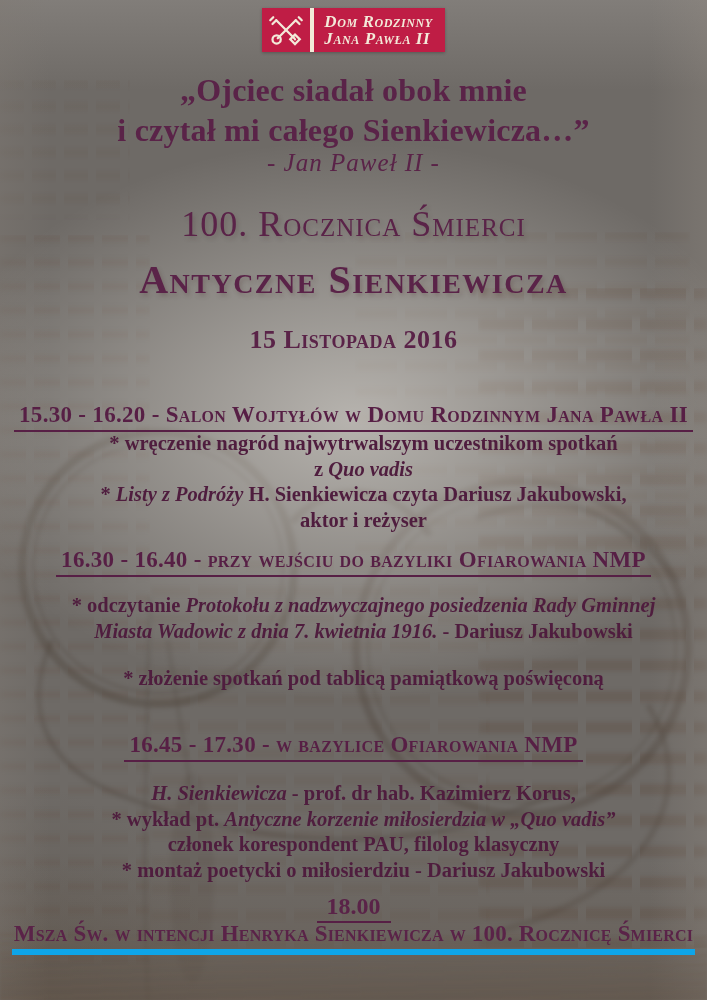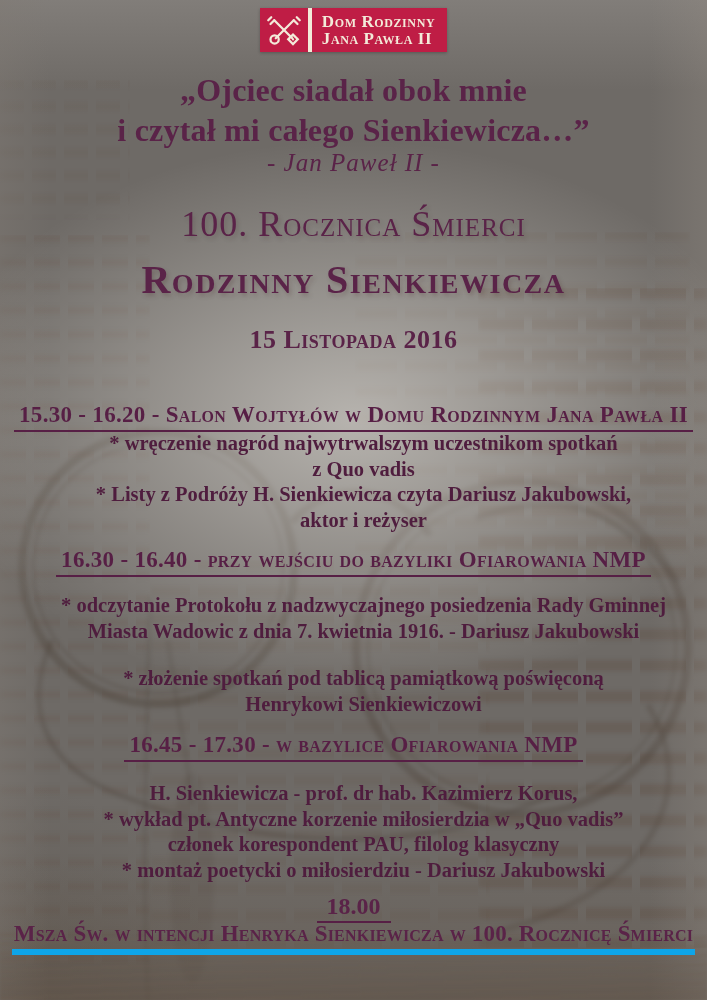--- a/index.html
+++ b/index.html
@@ -45,33 +45,33 @@
     background:repeating-linear-gradient(178deg, rgba(110,95,82,.28) 0 2px, transparent 2px 9px),
                linear-gradient(180deg, rgba(90,75,62,0), rgba(90,75,62,.30));}
   
   .content{position:absolute;inset:0;text-align:center;color:#5a2348;}
   .abs{position:absolute;left:0;right:0;}
   .logo{top:8px;display:flex;justify-content:center;}
   .logo-box{display:flex;align-items:stretch;background:#bf1d45;height:44px;box-shadow:0 1px 3px rgba(0,0,0,.25);}
   .logo-keys{width:48px;display:flex;align-items:center;justify-content:center;}
   .logo-sep{width:4px;background:#f3ead9;margin:0;}
   .logo-text{padding:5px 12px 0 10px;text-align:left;color:#f3ead9;
-    font-variant:small-caps;font-weight:700;font-size:17px;line-height:17px;letter-spacing:.6px;}
+    font-variant:small-caps;font-weight:700;font-size:17px;line-height:17px;letter-spacing:.6px;font-style:italic;}
   .quote{font-weight:700;font-size:32px;letter-spacing:.2px;}
   .q1{top:72px;} .q2{top:112px;}
   .attr{top:149px;font-style:italic;font-size:25px;font-weight:400;letter-spacing:1px;}
   .t1{top:203px;font-variant:small-caps;font-weight:400;font-size:36px;letter-spacing:1px;text-shadow:2px 3px 4px rgba(70,45,45,.22);}
   .t2{top:256px;font-variant:small-caps;font-weight:700;font-size:40px;letter-spacing:1.5px;text-shadow:2px 3px 4px rgba(70,45,45,.25);}
   .date{top:325px;font-variant:small-caps;font-weight:700;font-size:26px;letter-spacing:.5px;}
   .sec-header{font-variant:small-caps;font-weight:700;font-size:23px;letter-spacing:.3px;color:#571f45;}
   .sec-header .hline{display:inline-block;border-bottom:2px solid #571f45;padding:0 5px 2px;}
   .h1{top:402px;} .h2{top:547px;} .h3{top:732px;}
   .items{font-weight:700;font-size:20.5px;color:#4f1d3e;margin-left:20px;}
   .items p{margin:0;line-height:25.5px;}
-  .it{text-align:right;}
+  .it{font-style:italic;text-align:right;}
   .s1{top:431px;} .s2a{top:593px;} .s2b{top:666px;} .s3{top:781px;}
   .f-time{top:893px;font-weight:700;font-size:24px;}
   .f-time .hline{display:inline-block;border-bottom:2px solid #571f45;padding:0 10px 1px;}
   .f-line{top:921px;font-variant:small-caps;font-weight:700;font-size:23px;letter-spacing:.2px;}
   .f-line .hline{display:inline-block;border-bottom:6px solid #0ea5e9;padding:0 2px 2px;}
 </style>
 </head>
 <body>
 
 <div class="poster">
@@ -124,21 +124,21 @@
           <div>Jana Pawła II</div>
         </div>
       </div>
     </div>
 
     <div class="abs quote q1">„Ojciec siadał obok mnie</div>
     <div class="abs quote q2">i czytał mi całego Sienkiewicza…”</div>
     <div class="abs attr">- Jan Paweł II -</div>
 
     <div class="abs t1">100. Rocznica Śmierci</div>
-    <div class="abs t2">Rodzinny Sienkiewicza</div>
+    <div class="abs t2">Antyczne Sienkiewicza</div>
     <div class="abs date">15 Listopada 2016</div>
 
     <div class="abs sec-header h1">
       <span class="hline">15.30 - 16.20 - Salon Wojtyłów w Domu Rodzinnym Jana Pawła II</span>
     </div>
     <div class="abs items s1">
       <p><span>* wręczenie nagród najwytrwalszym uczestnikom spotkań</span></p>
       <p><span>z </span><span class="it">Quo vadis</span></p>
       <p><span>* </span><span class="it">Listy z Podróży</span><span> H. Sienkiewicza czyta Dariusz Jakubowski,</span></p>
       <p><span>aktor i reżyser</span></p>
@@ -146,21 +146,20 @@
 
     <div class="abs sec-header h2">
       <span class="hline">16.30 - 16.40 - przy wejściu do bazyliki Ofiarowania NMP</span>
     </div>
     <div class="abs items s2a">
       <p><span>* odczytanie </span><span class="it">Protokołu z nadzwyczajnego posiedzenia Rady Gminnej</span></p>
       <p><span class="it">Miasta Wadowic z dnia 7. kwietnia 1916.</span><span> - Dariusz Jakubowski</span></p>
     </div>
     <div class="abs items s2b">
       <p><span>* złożenie spotkań pod tablicą pamiątkową poświęconą</span></p>
-      <p><span>Henrykowi Sienkiewiczowi</span></p>
     </div>
 
     <div class="abs sec-header h3">
       <span class="hline">16.45 - 17.30 - w bazylice Ofiarowania NMP</span>
     </div>
     <div class="abs items s3">
       <p><span class="it">H. Sienkiewicza</span><span> - prof. dr hab. Kazimierz Korus,</span></p>
       <p><span>* wykład pt. </span><span class="it">Antyczne korzenie miłosierdzia w „Quo vadis”</span></p>
       <p><span>członek korespondent PAU, filolog klasyczny</span></p>
       <p><span>* montaż poetycki o miłosierdziu - Dariusz Jakubowski</span></p>

